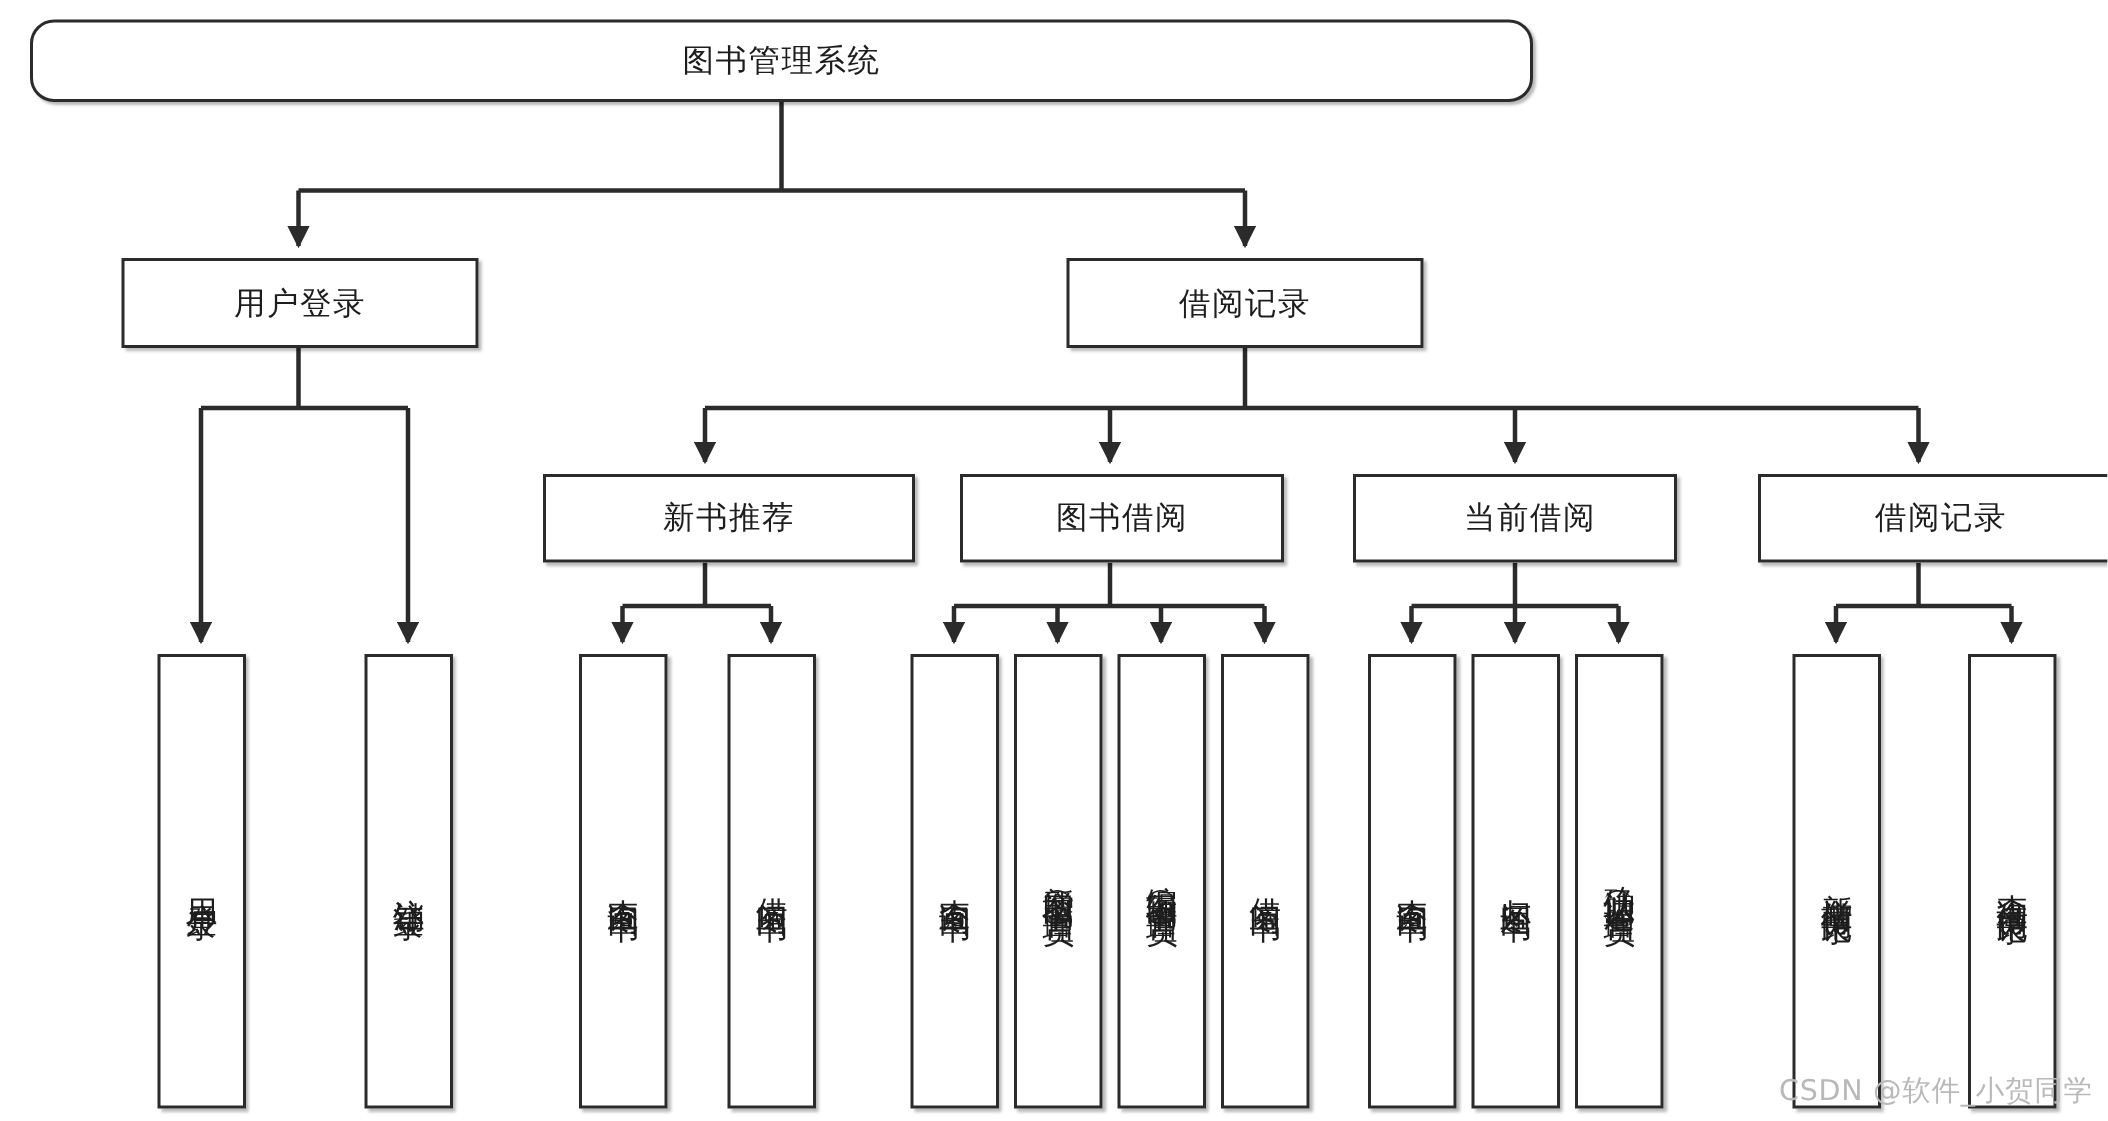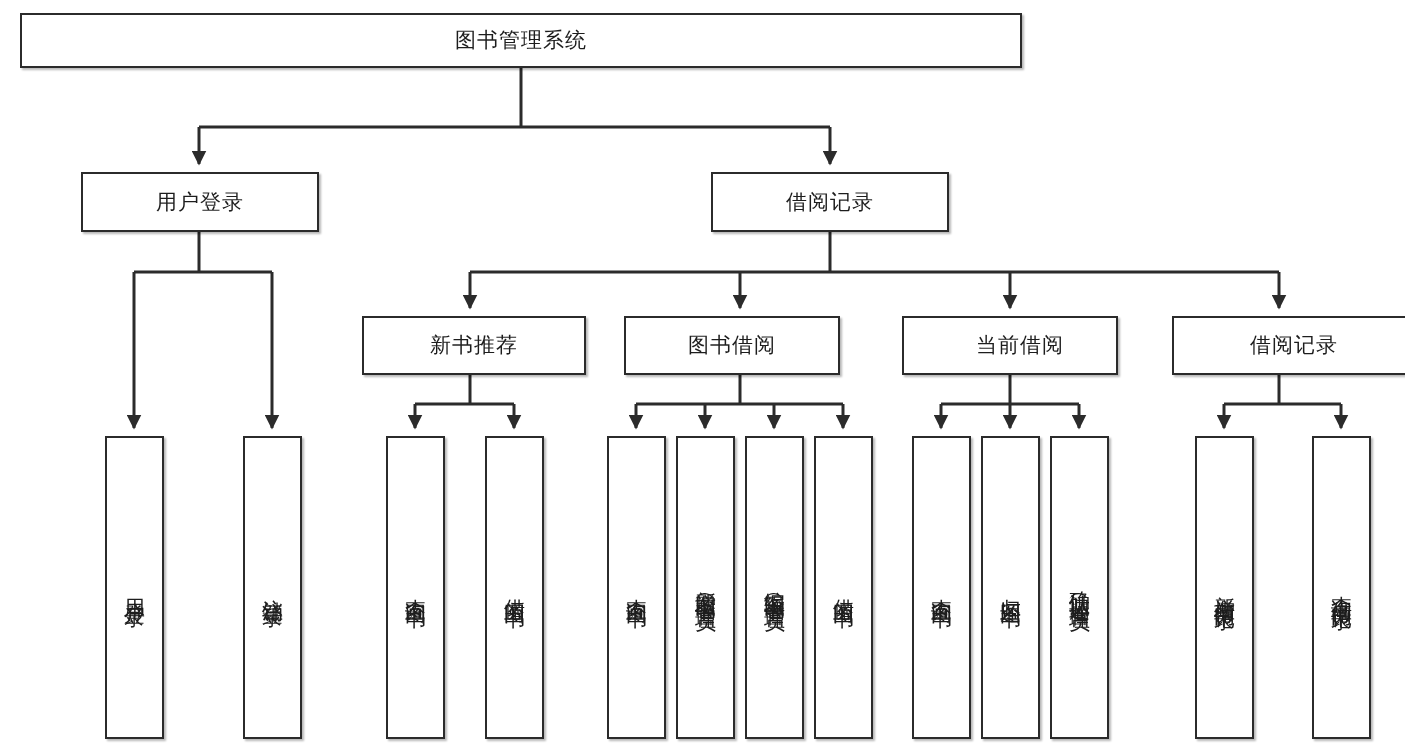--- a/index.html
+++ b/index.html
@@ -107,35 +107,35 @@
       <path d="M 1010 404 L 1010 428" marker-end="url(#arrow)"></path>
       <path d="M 1079 404 L 1079 428" marker-end="url(#arrow)"></path>
 
       <path d="M 1279 375 L 1279 404"></path>
       <path d="M 1224 404 L 1341 404"></path>
       <path d="M 1224 404 L 1224 428" marker-end="url(#arrow)"></path>
       <path d="M 1341 404 L 1341 428" marker-end="url(#arrow)"></path>
     </g>
   </svg>
 
-  <div class="node" style="left:20px; top:13px; width:1002px; height:55px;">
+  <div class="node" style="left:20px; top:13px; width:1002px; height:55px;border-radius:16px;">
     <span class="node-label">图书管理系统</span>
   </div>
 
   <div class="node" style="left:81px; top:172px; width:238px; height:60px;">
     <span class="node-label">用户登录</span>
   </div>
   <div class="node" style="left:711px; top:172px; width:238px; height:60px;">
     <span class="node-label">借阅记录</span>
   </div>
 
-  <div class="node" style="left:362px; top:316px; width:224px; height:59px;">
+  <div class="node" style="left:362px; top:316px; width:248px; height:59px;">
     <span class="node-label">新书推荐</span>
   </div>
-  <div class="node" style="left:624px; top:316px; width:216px; height:59px;">
+  <div class="node" style="left:640px; top:316px; width:216px; height:59px;">
     <span class="node-label">图书借阅</span>
   </div>
   <div class="node" style="left:902px; top:316px; width:216px; height:59px;padding-left:20px;">
     <span class="node-label">当前借阅</span>
   </div>
   <div class="node" style="left:1172px; top:316px; width:244px; height:59px;">
     <span class="node-label">借阅记录</span>
   </div>
 
   <div class="node leaf" style="left:105px; top:436px; width:59px; height:303px;">
@@ -175,14 +175,15 @@
     <span class="node-label">确认归还（管理员）</span>
   </div>
 
   <div class="node leaf" style="left:1195px; top:436px; width:59px; height:303px;">
     <span class="node-label">新增借阅记录</span>
   </div>
   <div class="node leaf" style="left:1312px; top:436px; width:59px; height:303px;">
     <span class="node-label">查询借阅记录</span>
   </div>
 
+  <div class="watermark">CSDN @软件_小贺同学</div>
 
 </div>
 
 </body></html>

